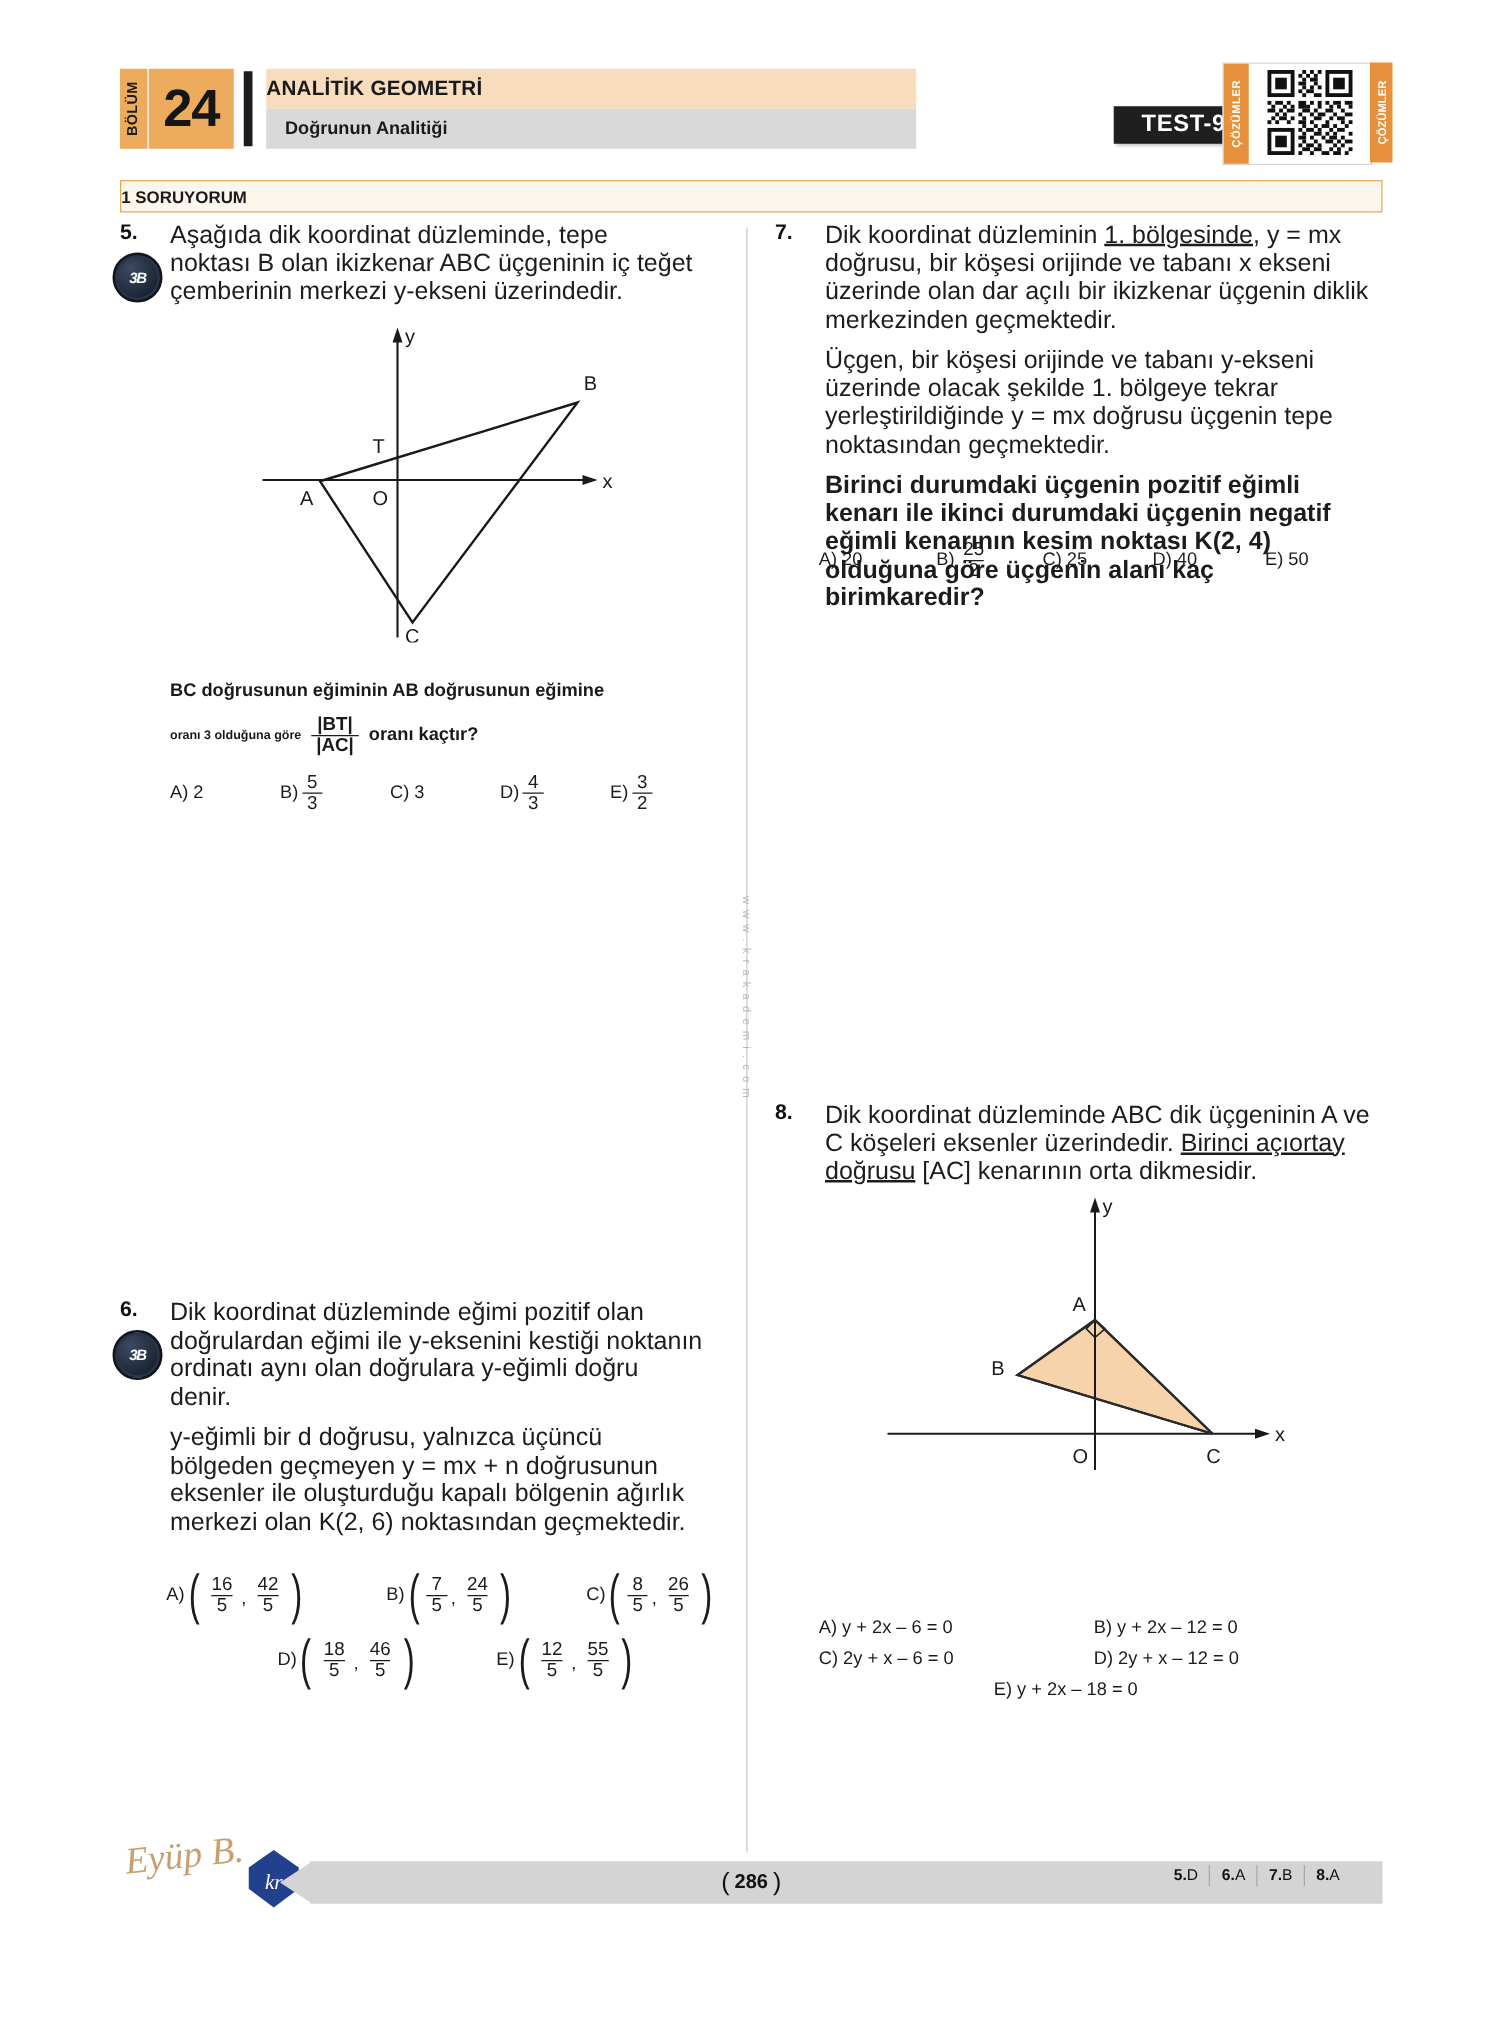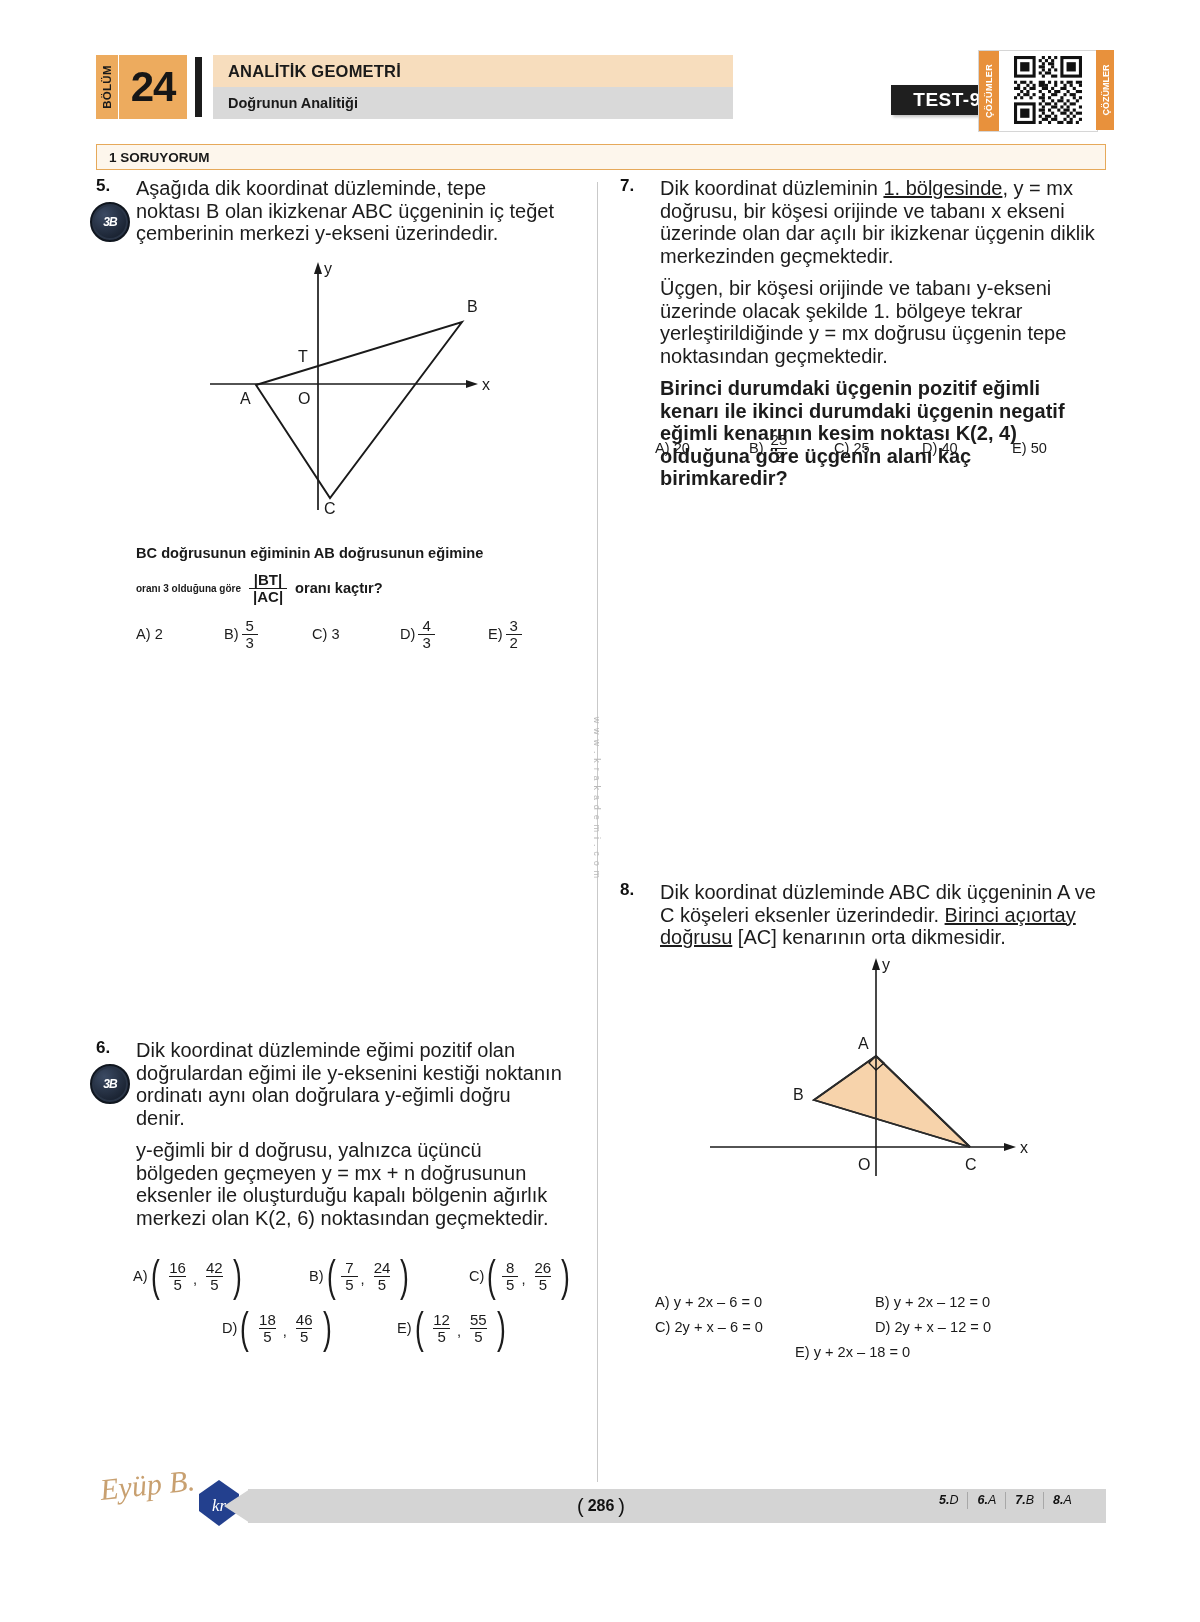--- a/index.html
+++ b/index.html
@@ -61,21 +61,20 @@
     left: 99px; top: 2px;
     width: 7px; height: 60px;
     background: #1c1c1c;
   }
   .title-main {
     position: absolute;
     left: 117px; top: 0;
     width: 520px; height: 32px;
     background: #f7ddbd;
     display: flex; align-items: center;
-    padding-left: 15px;
     box-sizing: border-box;
     font-size: 16.5px;
     font-weight: bold;
     letter-spacing: 0.2px;
     color: #1a1a1a;
   }
   .title-sub {
     position: absolute;
     left: 117px; top: 32px;
     width: 520px; height: 32px;
@@ -138,21 +137,20 @@
 
   
   .soru-band {
     position: absolute;
     left: 96px; top: 144px;
     width: 1010px; height: 26px;
     background: #fdf6ec;
     border: 1px solid #e6a95a;
     box-sizing: border-box;
     display: flex; align-items: center;
-    padding-left: 12px;
     font-size: 13.5px;
     font-weight: bold;
     color: #1a1a1a;
   }
 
   
   .col-divider {
     position: absolute;
     left: 597px; top: 182px;
     width: 1px; height: 1300px;
@@ -265,21 +263,21 @@
     display: flex; align-items: center; justify-content: center;
     font-size: 16px;
     font-weight: bold;
     color: #111;
   }
   .page-no .brk { font-weight: normal; font-size: 20px; margin: 0 4px; }
   .ans-list {
     position: absolute;
     left: 930px; top: 1489px;
     height: 22px;
-    display: flex; align-items: center; font-style: italic;
+    display: flex; align-items: center;
   }
   .ans {
     padding: 0 9px;
     font-size: 12.5px;
     color: #111;
     border-left: 1px solid #a8a8a8;
     height: 17px;
     line-height: 17px;
   }
   .ans:first-child { border-left: none; }

